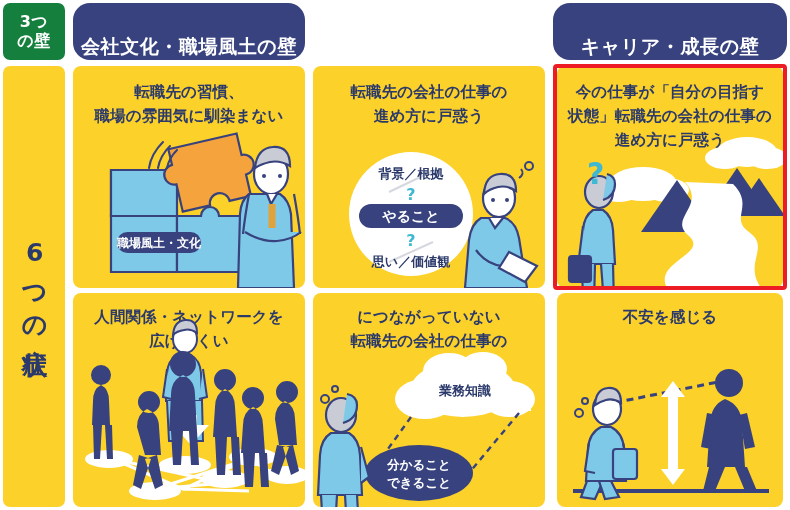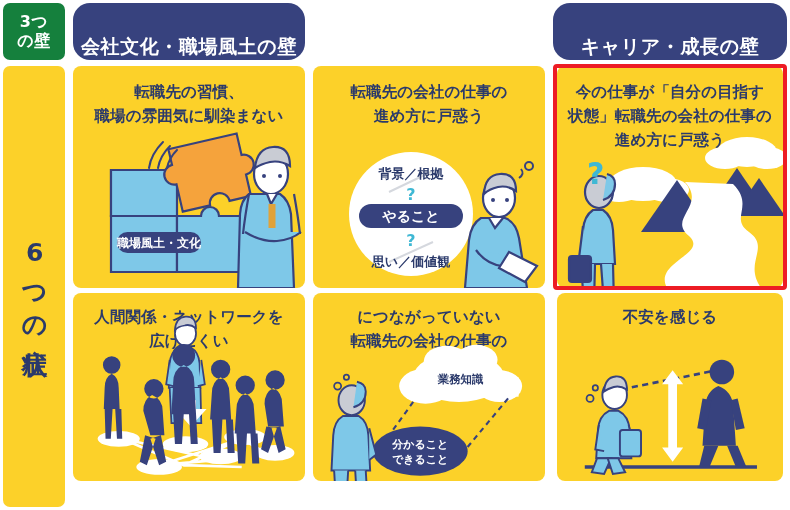--- a/index.html
+++ b/index.html
@@ -41,21 +41,21 @@
   .col-head.c1{left:73px;width:232px;}
   .col-head.c2{left:313px;width:232px;}
   .col-head.c3{left:553px;width:234px;}
   
   .cell{
     position:absolute;
     background:#fcd129;border-radius:8px;
     overflow:hidden;
   }
   .cell.r1{top:66px;height:222px;}
-  .cell.r2{top:293px;height:188px;}
+  .cell.r2{top:293px;height:214px;}
   .cell.c1{left:73px;width:232px;}
   .cell.c2{left:313px;width:232px;}
   .cell.c3{left:557px;width:226px;}
   .cell-text{
     position:absolute;left:0;right:0;top:14px;
     text-align:center;
     color:#2b3a6b;font-weight:bold;font-size:15.5px;line-height:1.55;
     padding:0 8px;box-sizing:border-box;
     letter-spacing:.1px;
   }

